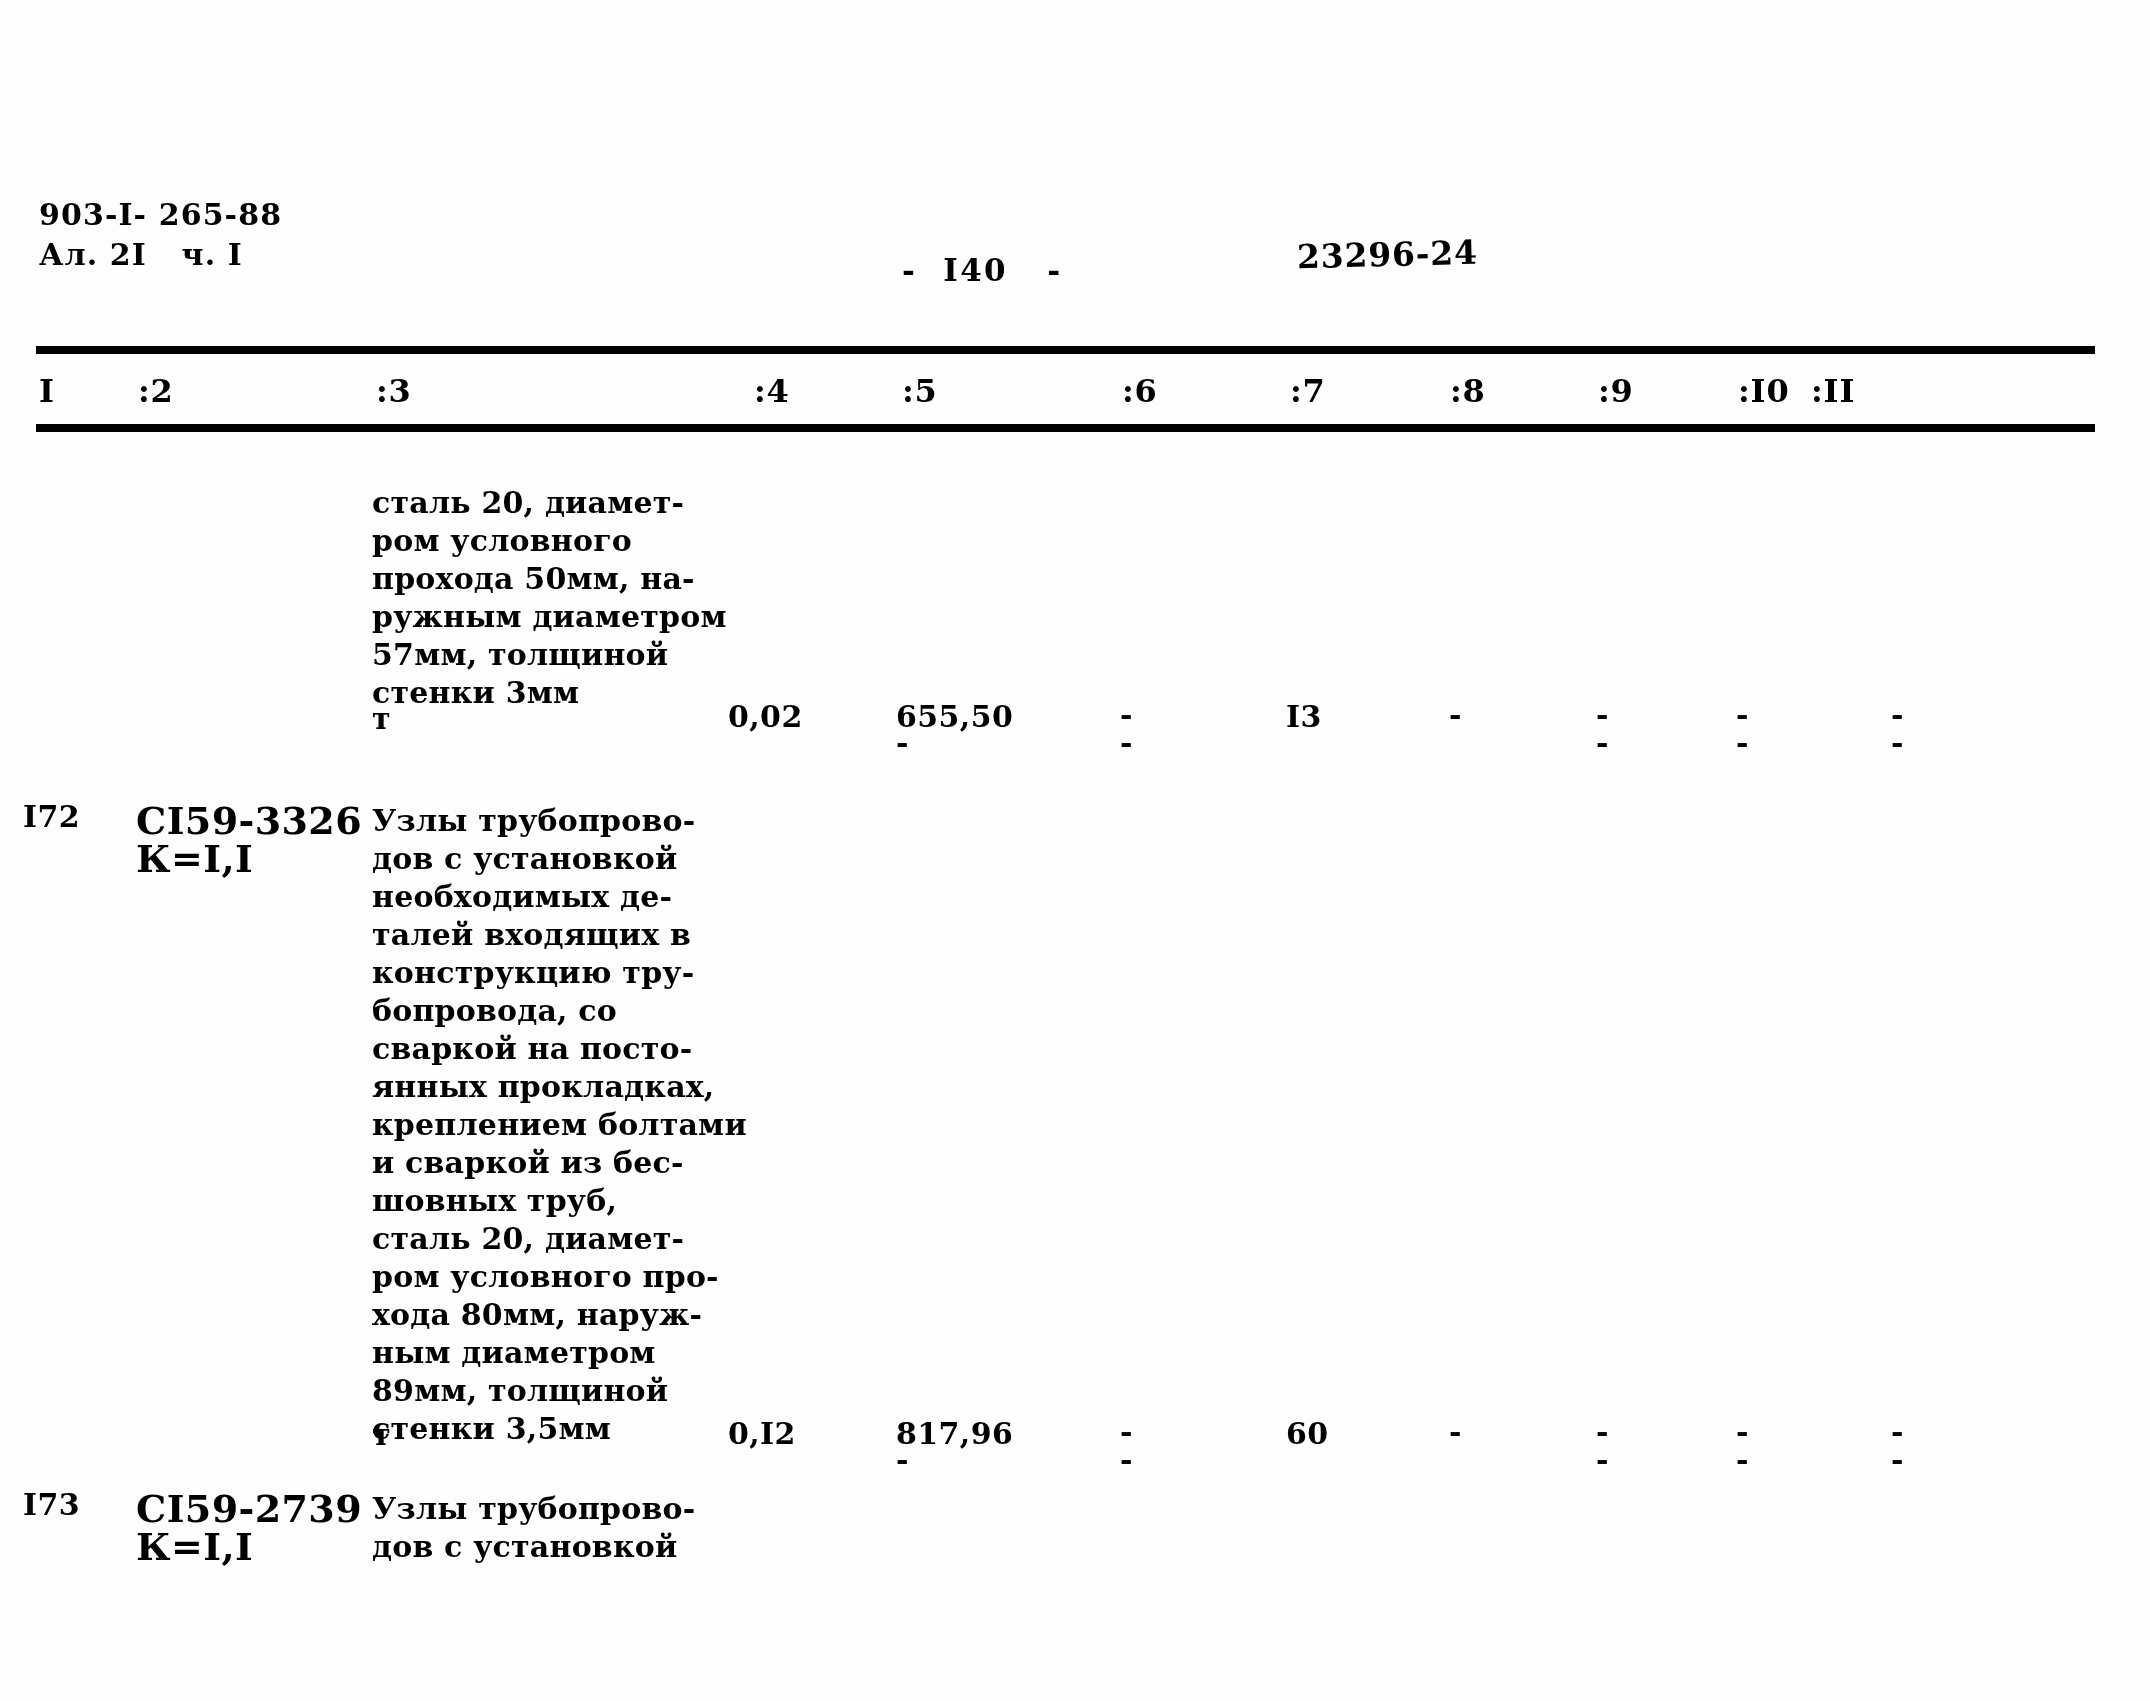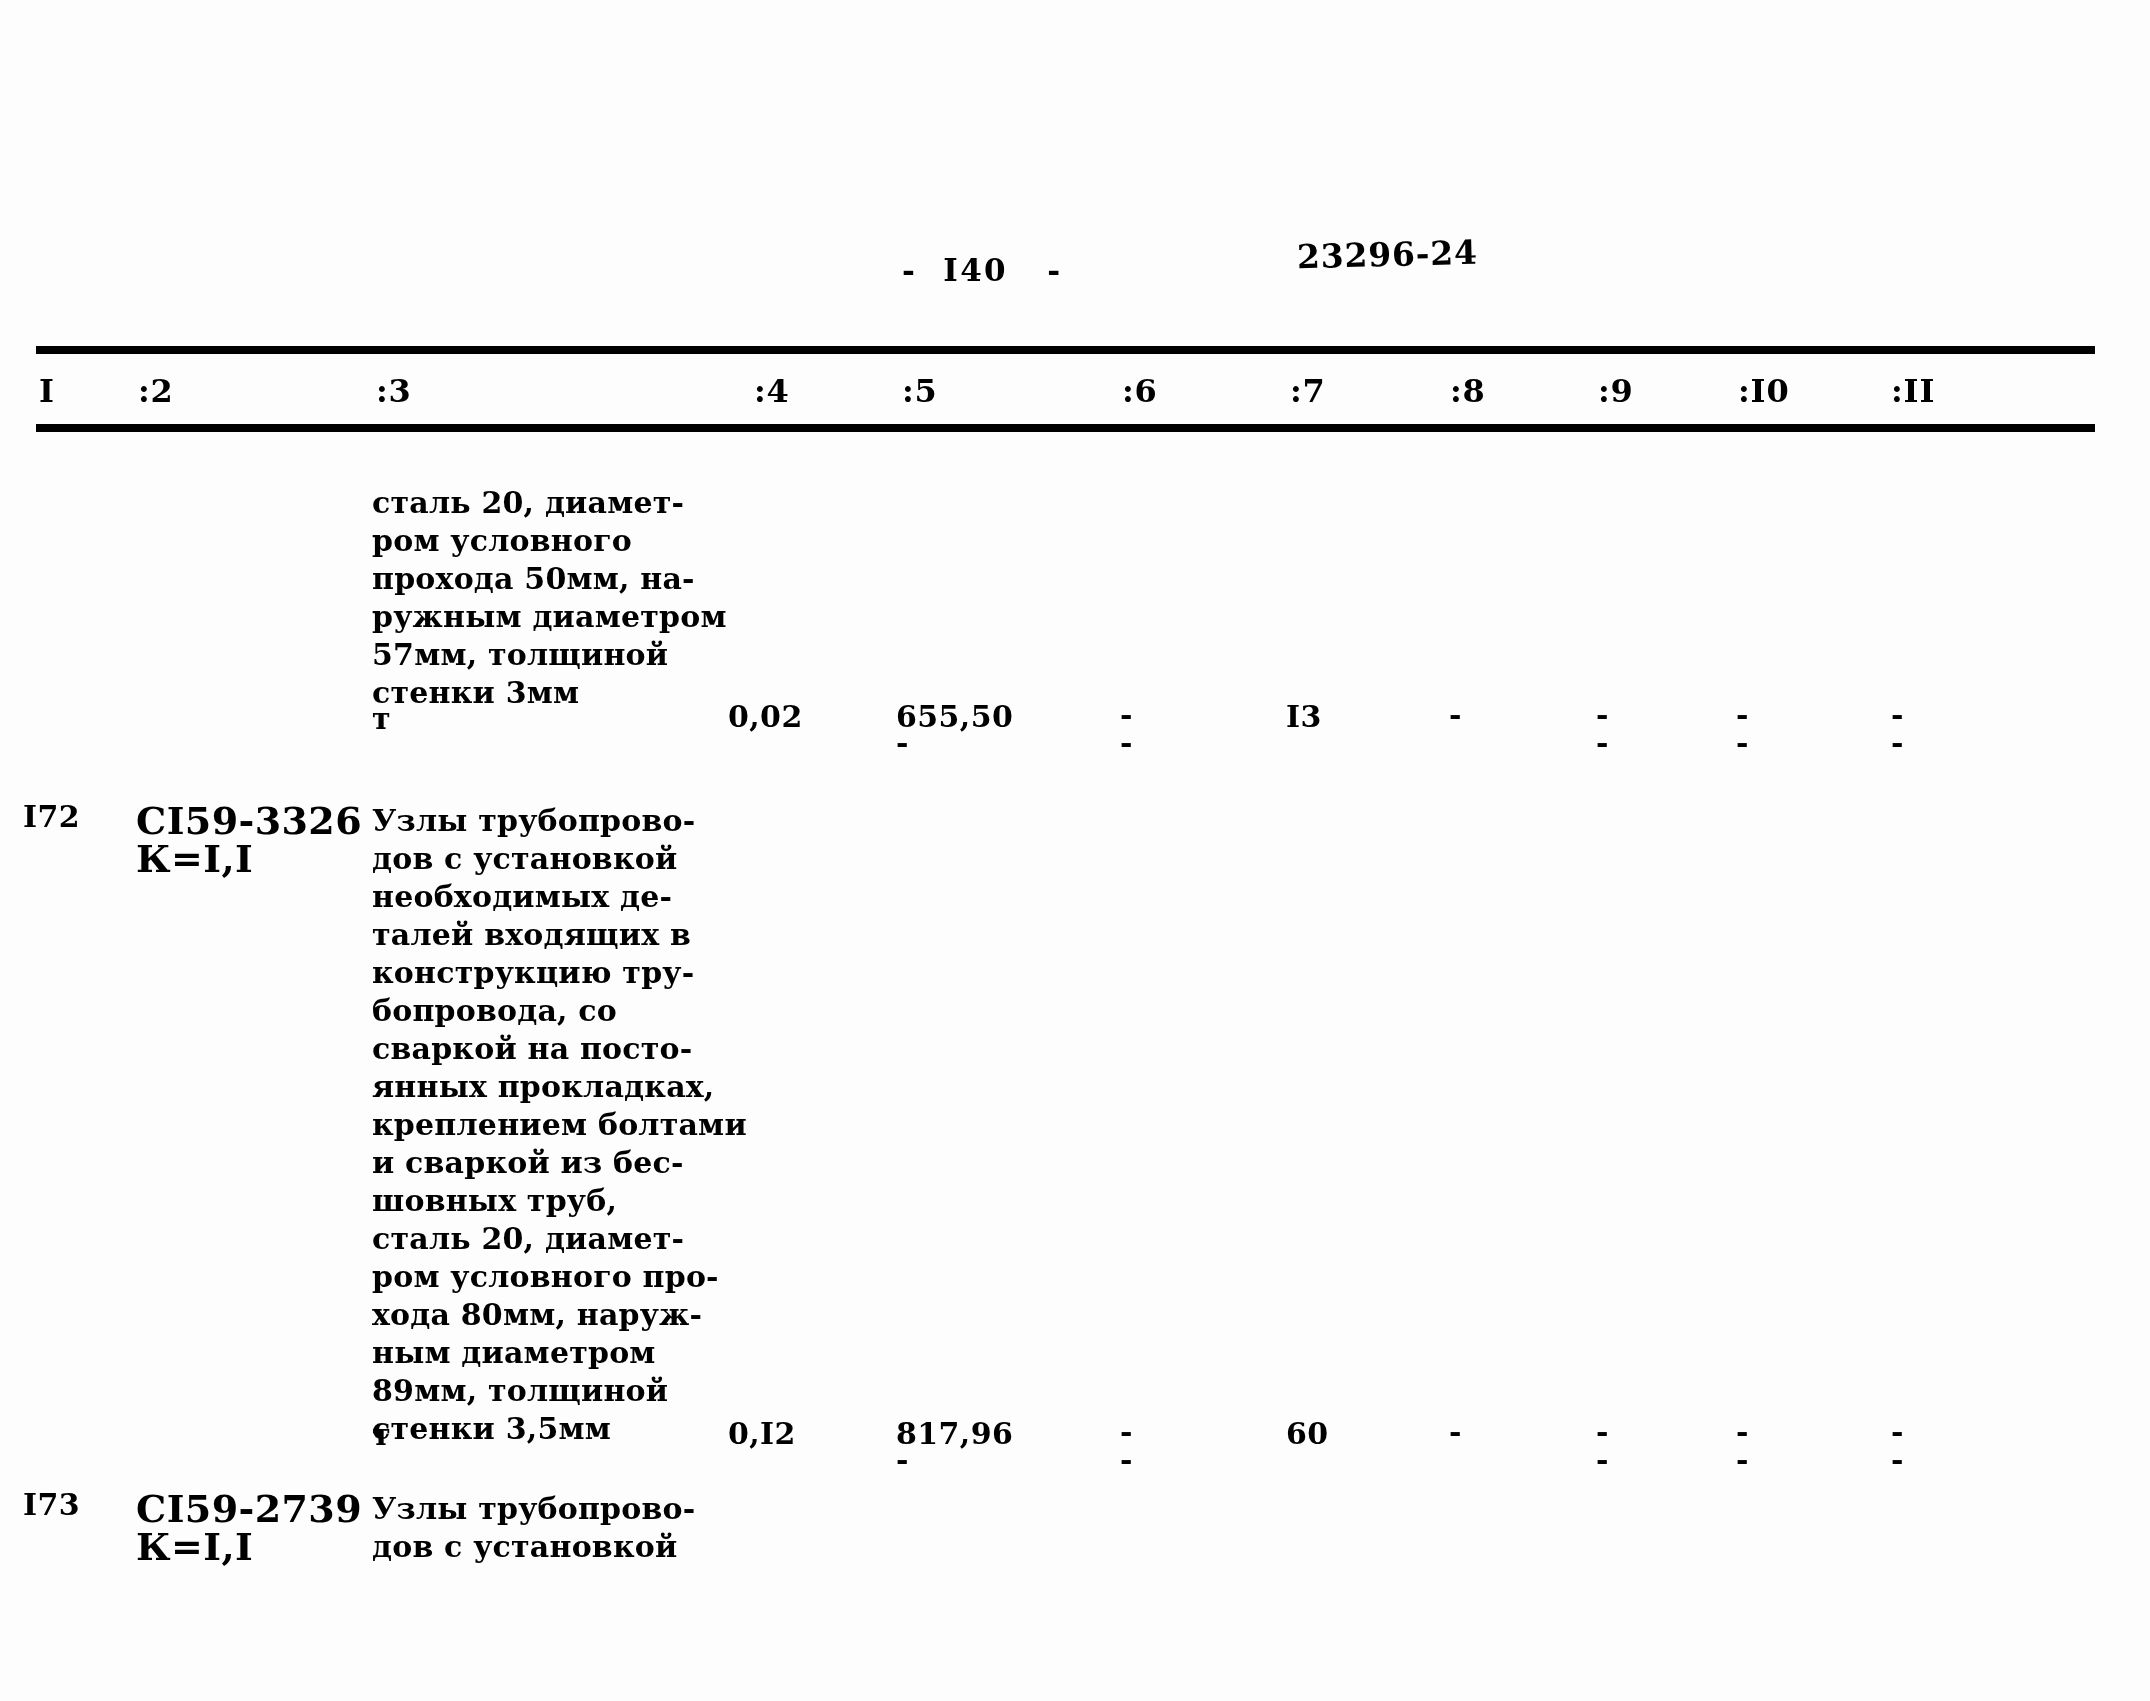--- a/index.html
+++ b/index.html
@@ -139,39 +139,41 @@
     font-weight: 700;
     font-size: 30px;
     white-space: pre;
   }
 </style>
 </head>
 <body>
 
 <div id="page">
 
+  <div class="doc-code"><span>903-I- 265-88</span>
+<span>Ал. 2I   ч. I</span></div>
 
   <div class="page-number">-  I40   -</div>
 
   <div class="stamp-number">23296-24</div>
 
   <div class="rule rule-top"></div>
   <div class="rule rule-bottom"></div>
 
   <div class="col-head" style="left:39px">I</div>
   <div class="col-head" style="left:138px">:2</div>
   <div class="col-head" style="left:376px">:3</div>
   <div class="col-head" style="left:754px">:4</div>
   <div class="col-head" style="left:902px">:5</div>
   <div class="col-head" style="left:1122px">:6</div>
   <div class="col-head" style="left:1290px">:7</div>
   <div class="col-head" style="left:1450px">:8</div>
   <div class="col-head" style="left:1598px">:9</div>
   <div class="col-head" style="left:1738px">:I0</div>
-  <div class="col-head" style="left:1891px">:II</div>
+  <div class="col-head" style="left:1811px">:II</div>
 
   <div class="tbody">
 
     <div class="row" style="height:325px">
       <div class="desc-lines" style="top:30px">сталь 20, диамет-
 ром условного
 прохода 50мм, на-
 ружным диаметром
 57мм, толщиной
 стенки 3мм</div>

